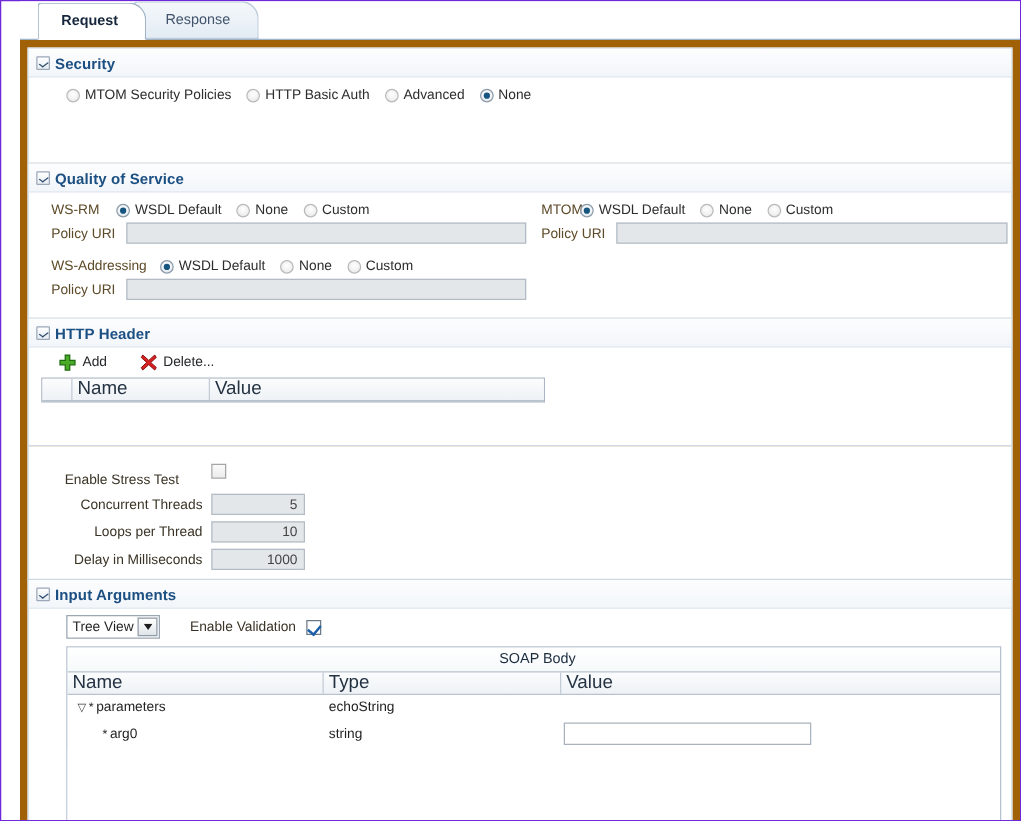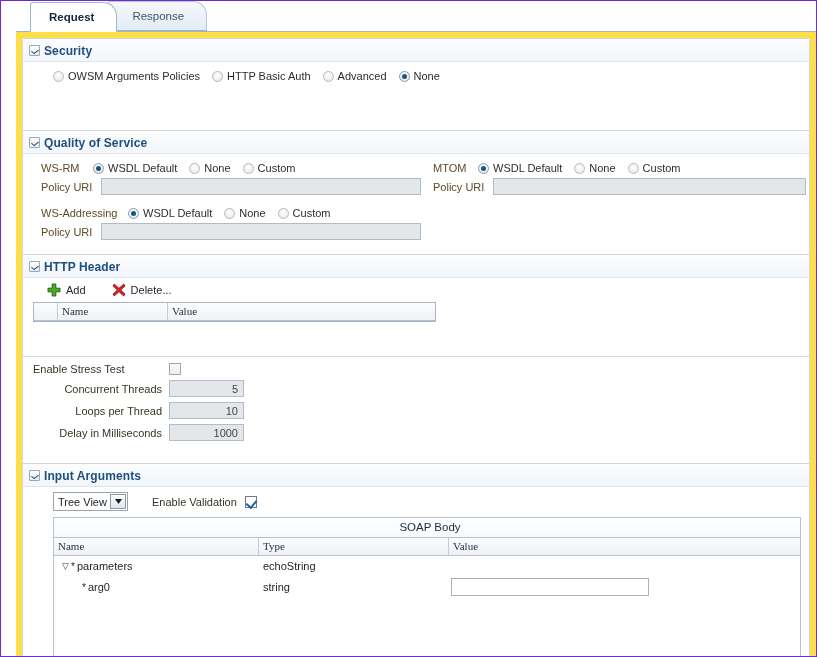--- a/index.html
+++ b/index.html
@@ -66,21 +66,21 @@
     border-bottom: 1px solid #9fb3c9;
     z-index: 1;
     padding-left: 24px;
   }
 
   
   .page {
     position: relative;
     height: 625px;
     overflow: hidden;
-    background: #fde047;
+    background: #a16207;
   }
 
   
   .section {
     position: relative;
     margin: 0 6px;
     border: 1px solid #cfd9e3;
     border-top: none;
     background: #ffffff;
   }
@@ -217,29 +217,28 @@
     background: #ffffff;
     box-sizing: border-box;
   }
   .grid-head {
     display: flex;
     height: 17px;
     background: linear-gradient(to bottom,#fbfcfd 0%, #eef2f6 100%);
     border-bottom: 1px solid #b7c2cd;
   }
   .gh {
-    font-size: 11px;
+    font-size: 15px;
     color: #243242;
     line-height: 16px;
     padding-left: 4px;
     box-sizing: border-box;
     border-right: 1px solid #c3ccd6;
     overflow: hidden;
     white-space: nowrap;
-    font-family: Liberation Serif, serif;
   }
   .gh:last-child { border-right: none; }
   .grid-empty {
     font-size: 11px;
     color: #24262a;
     padding: 2px 0 3px 3px;
     background: #fbfcfd;
     height: 15px;
     box-sizing: border-box;
   }
@@ -312,21 +311,21 @@
 
     <div class="section first">
       <div class="sec-head">
         <span class="disclosure"></span>
         <span class="sec-title">Security</span>
       </div>
       <div class="sec-body" style="height:52px;padding-top:8px;padding-left:30px;">
         <div class="radio-grp">
           <label class="radio-item">
             <span class="radio"></span>
-            <span class="radio-lbl">OWSM Arguments Policies</span>
+            <span class="radio-lbl">MTOM Security Policies</span>
           </label>
           <label class="radio-item">
             <span class="radio"></span>
             <span class="radio-lbl">HTTP Basic Auth</span>
           </label>
           <label class="radio-item">
             <span class="radio"></span>
             <span class="radio-lbl">Advanced</span>
           </label>
           <label class="radio-item">
@@ -363,21 +362,21 @@
               </label>
             </div>
             <div class="row" style="margin-top:4px;">
               <span class="lbl" style="width:60px;">Policy URI</span>
               <input class="field" style="width: 320px;" disabled="" value="">
             </div>
           </div>
 
           <div style="flex:1 1 auto;">
             <div class="row">
-              <span class="lbl" style="width:45px;">MTOM</span>
+              <span class="lbl" style="width:31px;">MTOM</span>
               <label class="radio-item">
                 <span class="radio on"></span>
                 <span class="radio-lbl">WSDL Default</span>
               </label>
               <label class="radio-item">
                 <span class="radio"></span>
                 <span class="radio-lbl">None</span>
               </label>
               <label class="radio-item">
                 <span class="radio"></span>
@@ -444,21 +443,21 @@
             <div class="gh" style="flex:1 1 auto;">Value</div>
           </div>
         </div>
       </div>
     </div>
 
     <div class="section">
       <div class="sec-body" style="padding:6px 10px 8px 10px;height:92px;">
 
         <div class="row" style="margin-bottom:5px;">
-          <span class="lbl lbl-dark" style="width:129px;text-align:left;padding-right:7px;">Enable Stress Test</span>
+          <span class="lbl lbl-dark" style="width:129px;text-align:center;padding-right:7px;margin-top:15px;">Enable Stress Test</span>
           <span class="chk"></span>
         </div>
 
         <div class="row" style="margin-bottom:5px;">
           <span class="lbl lbl-dark" style="width:129px;text-align:right;padding-right:7px;">Concurrent Threads</span>
           <input class="field num" style="width: 75px;" disabled="" value="5">
         </div>
 
         <div class="row" style="margin-bottom:5px;">
           <span class="lbl lbl-dark" style="width:129px;text-align:right;padding-right:7px;">Loops per Thread</span>

